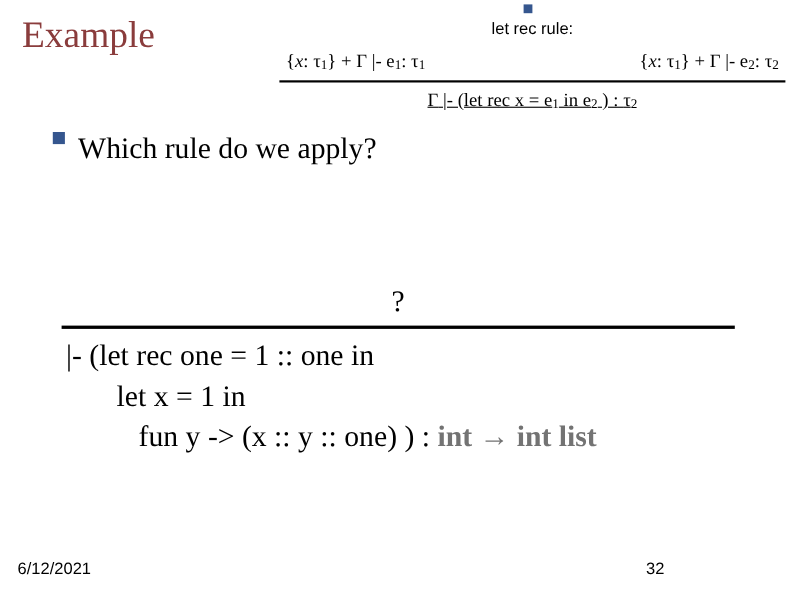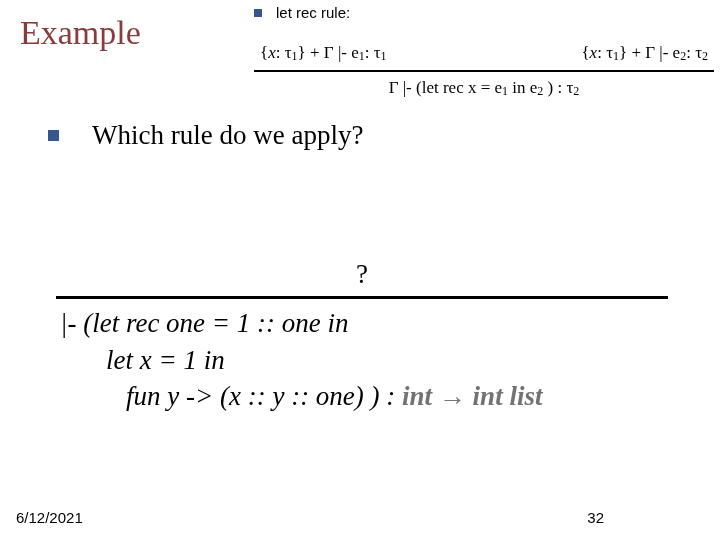--- a/index.html
+++ b/index.html
@@ -32,41 +32,43 @@
     left: 254px;
     width: 460px;
     font-size: 17px;
     font-family: Georgia, "Times New Roman", serif;
     color: #000;
   }
   .rule-label {
     display: flex;
     align-items: center;
     gap: 6px;
-    margin-bottom: 20px;
+    margin-bottom: 9px;
     font-family: Verdana, Arial, sans-serif;
     font-size: 15px;
+    flex-direction: column;
   }
   .rule-premises {
     display: flex;
     justify-content: space-between;
     padding: 2px 6px 6px 6px;
     white-space: nowrap;
   }
   .rule-premises > span {
     flex: 0 0 auto;
   }
   .rule-hline {
     border-top: 2px solid #000;
     margin: 0 0 4px 0;
   }
   .rule-conclusion {
     text-align: center;
     padding-top: 2px;
     white-space: nowrap;
+    text-decoration: underline;
   }
   .bullet {
     display: inline-block;
     width: 8px;
     height: 8px;
     background: #35568e;
     margin-right: 8px;
     vertical-align: middle;
   }
   .sub-i {
@@ -74,22 +76,21 @@
     vertical-align: -2px;
   }
   .tau { font-family: Georgia, serif; }
   .Gamma { font-family: Georgia, serif; }
   .question-line {
     position: absolute;
     top: 120px;
     left: 48px;
     width: 620px;
     display: flex;
-    align-items: center;
-    gap: 25px;
+    gap: 4px;
     font-size: 27px;
     font-family: "Times New Roman", serif;
     color: #000;
   }
   .question-line .bullet {
     width: 11px;
     height: 11px;
   }
   .proof-area {
     position: absolute;
@@ -102,21 +103,21 @@
   }
   .qmark {
     text-align: center;
     font-size: 27px;
     margin-bottom: 4px;
   }
   .big-hline {
     border-top: 3px solid #000;
     margin: 0 0 6px 0;
   }
-  .code-line { text-indent: 0; font-style: italic; }
+  .code-line { text-indent: 0; }
   .code-line.l1 { padding-left: 4px; }
   .code-line.l2 { padding-left: 50px; }
   .code-line.l3 { padding-left: 70px; }
   .type-int { color: #737373; font-weight: bold; }
   .footer-date {
     position: absolute;
     bottom: 14px;
     left: 16px;
     font-size: 15px;
     font-family: Arial, sans-serif;

